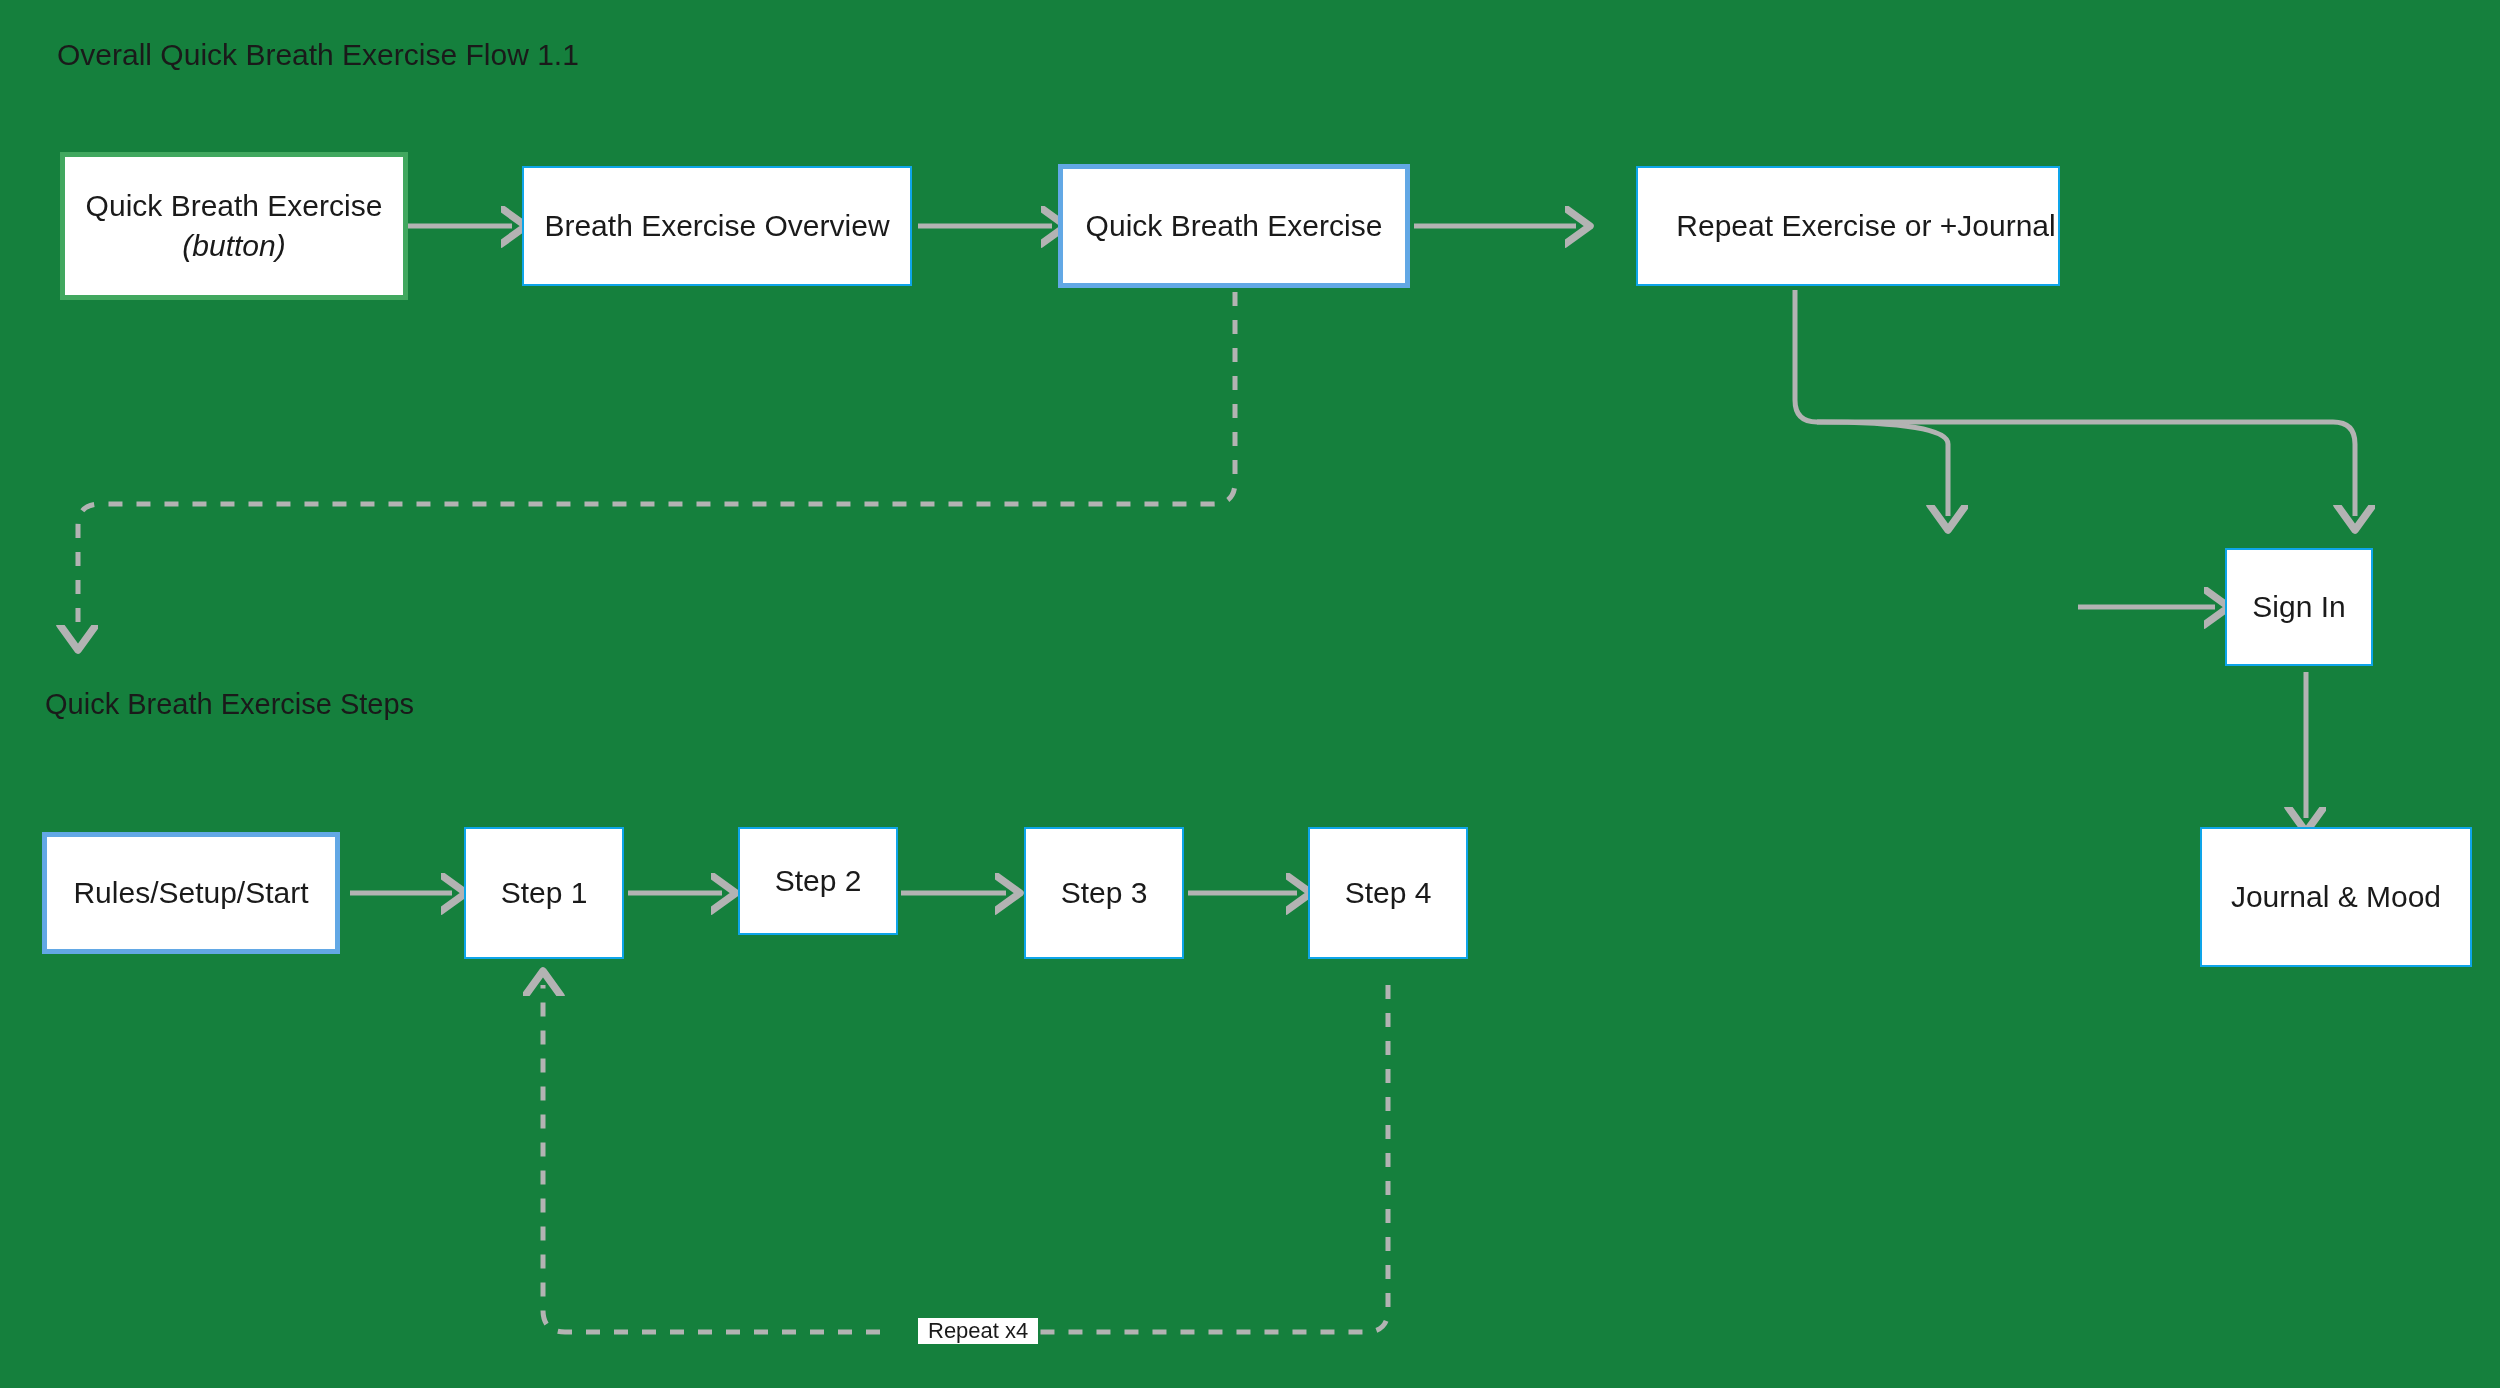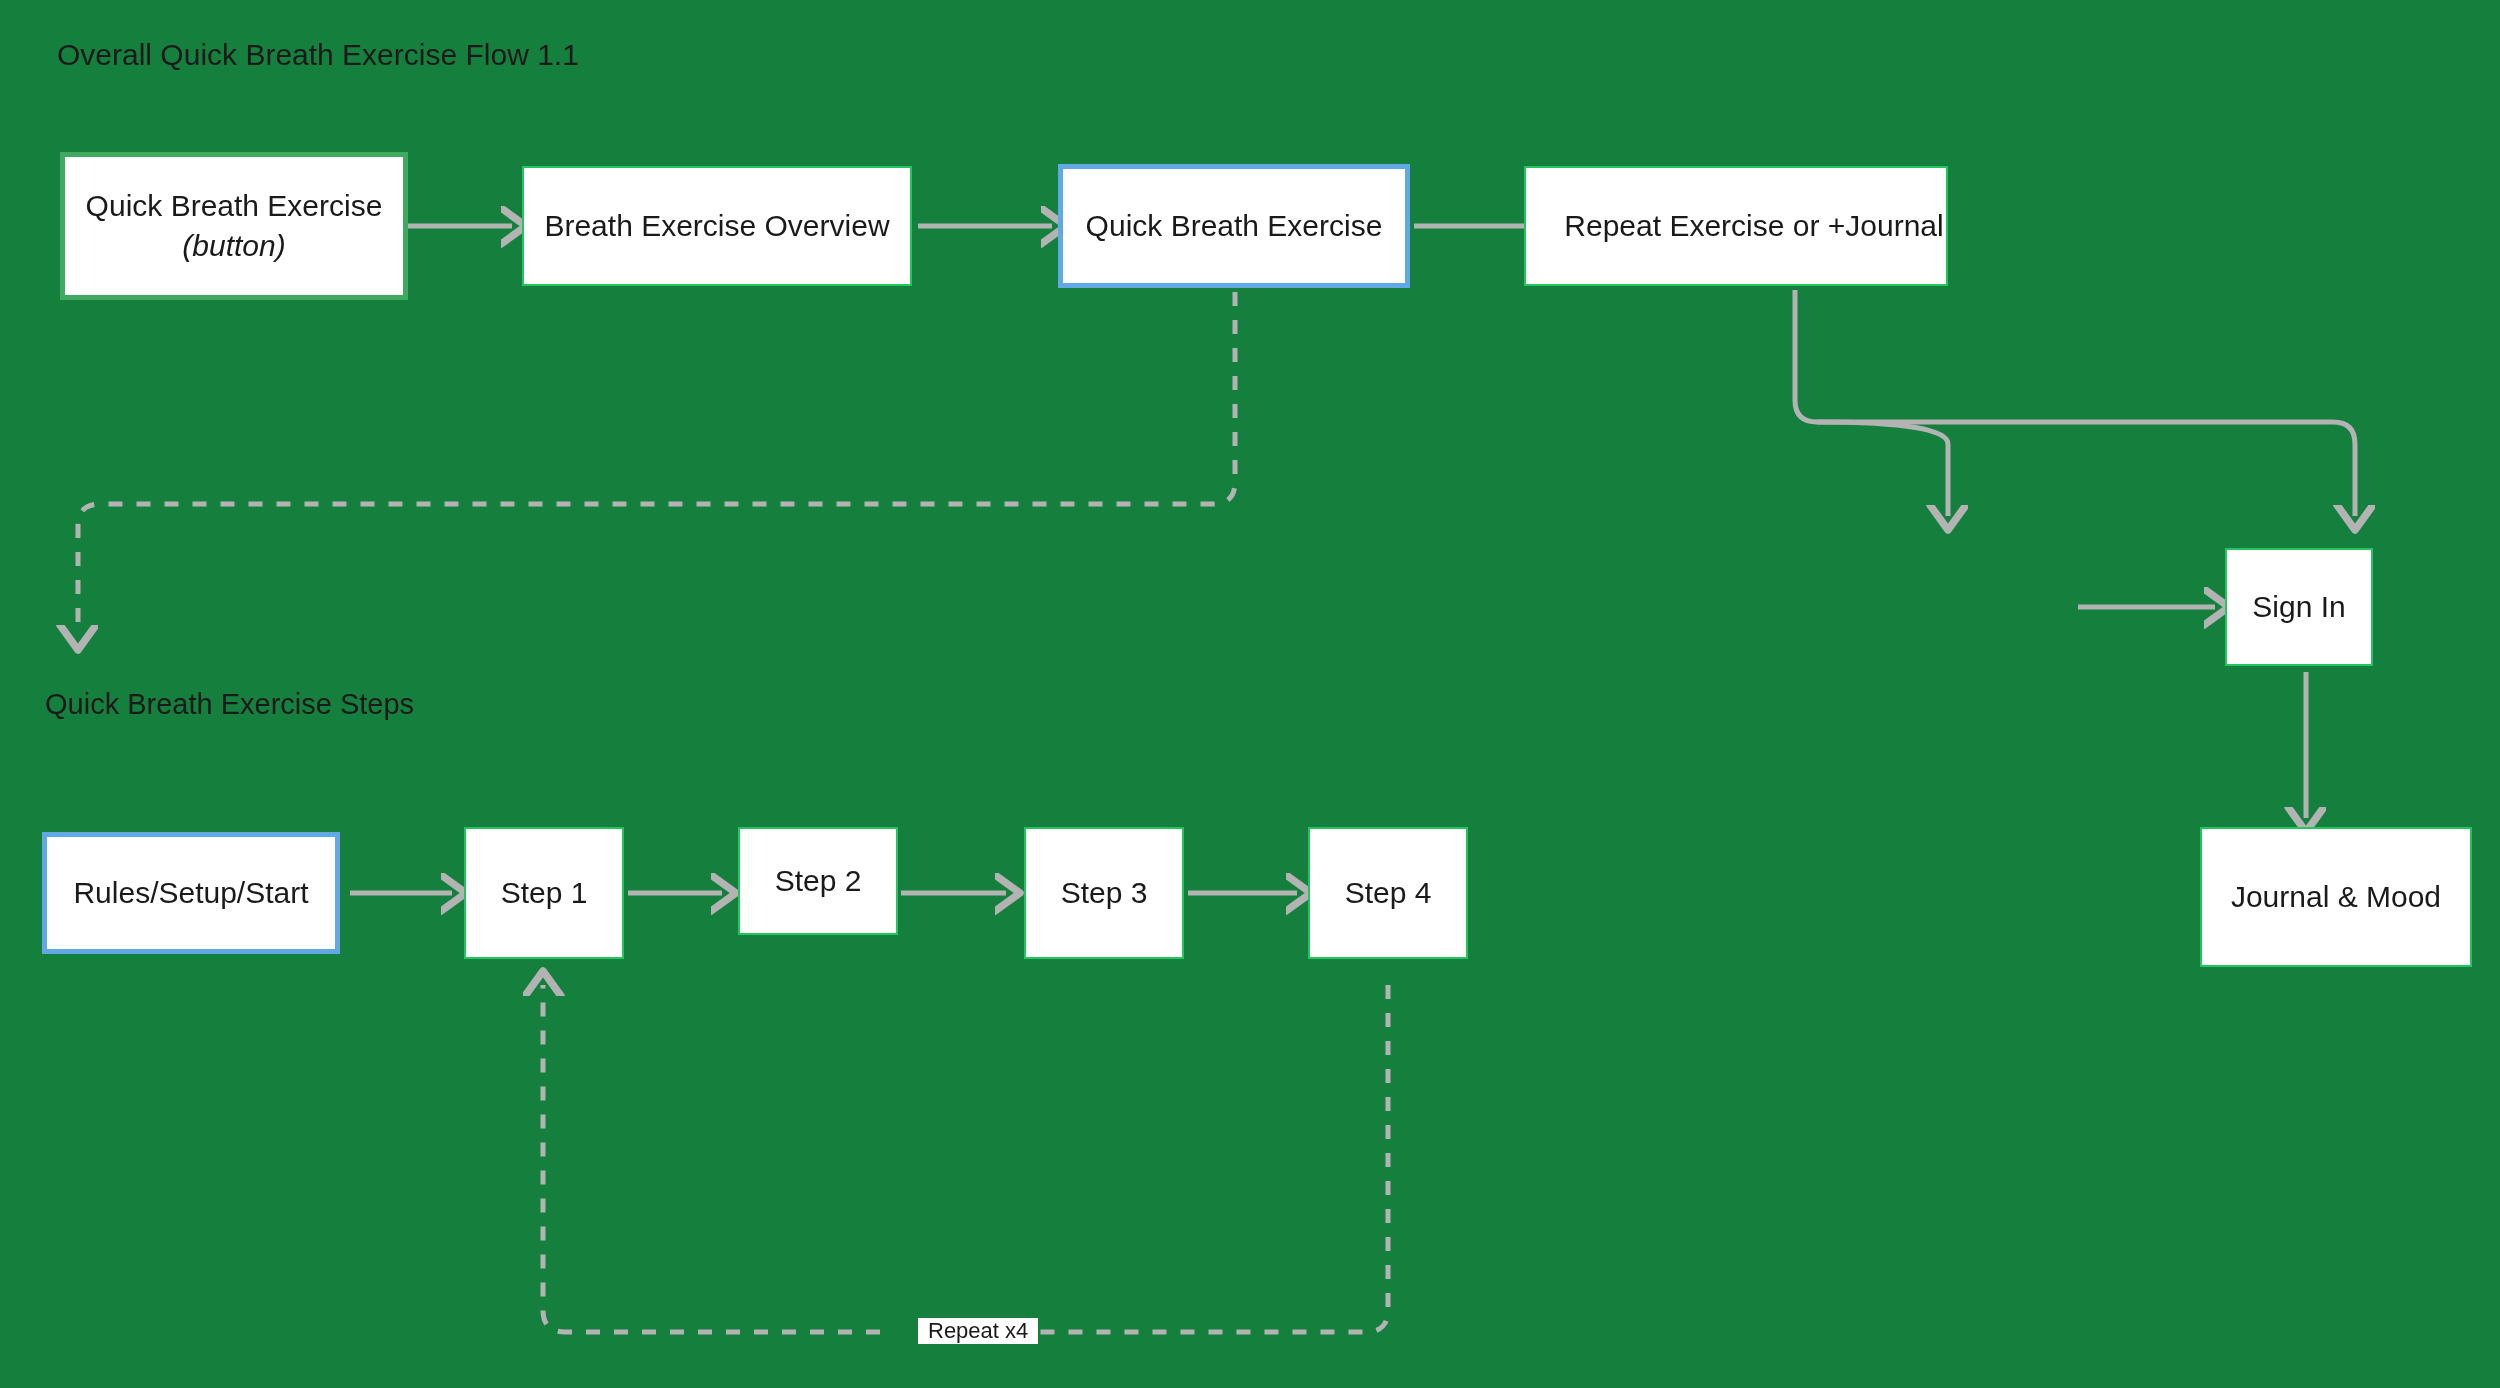--- a/index.html
+++ b/index.html
@@ -23,21 +23,21 @@
     left: 0;
     top: 0;
     width: 2500px;
     height: 1388px;
     pointer-events: none;
   }
   .node {
     position: absolute;
     box-sizing: border-box;
     background: #ffffff;
-    border: 2px solid #22c55e;
+    border: 2px solid #0ea5e9;
     display: flex;
     align-items: center;
     justify-content: center;
     text-align: center;
     line-height: 1.35;
     color: #1a1a1a;
   }
   .node .label {
     display: block;
     font-size: 30px;
@@ -128,21 +128,21 @@
   </div>
 
   <div class="node" style="left:522px; top:166px; width:390px; height:120px;">
     <span class="label">Breath Exercise Overview</span>
   </div>
 
   <div class="node blue" style="left:1058px; top:164px; width:352px; height:124px;">
     <span class="label">Quick Breath Exercise</span>
   </div>
 
-  <div class="node" style="left:1524px; top:166px; width:424px; height:120px;padding-left:36px;">
+  <div class="node" style="left:1636px; top:166px; width:424px; height:120px;padding-left:36px;">
     <span class="label">Repeat Exercise or +Journal</span>
   </div>
 
 
   <div class="node" style="left:2225px; top:548px; width:148px; height:118px;">
     <span class="label">Sign In</span>
   </div>
 
   <div class="node" style="left:2200px; top:827px; width:272px; height:140px;">
     <span class="label">Journal &amp; Mood</span>

